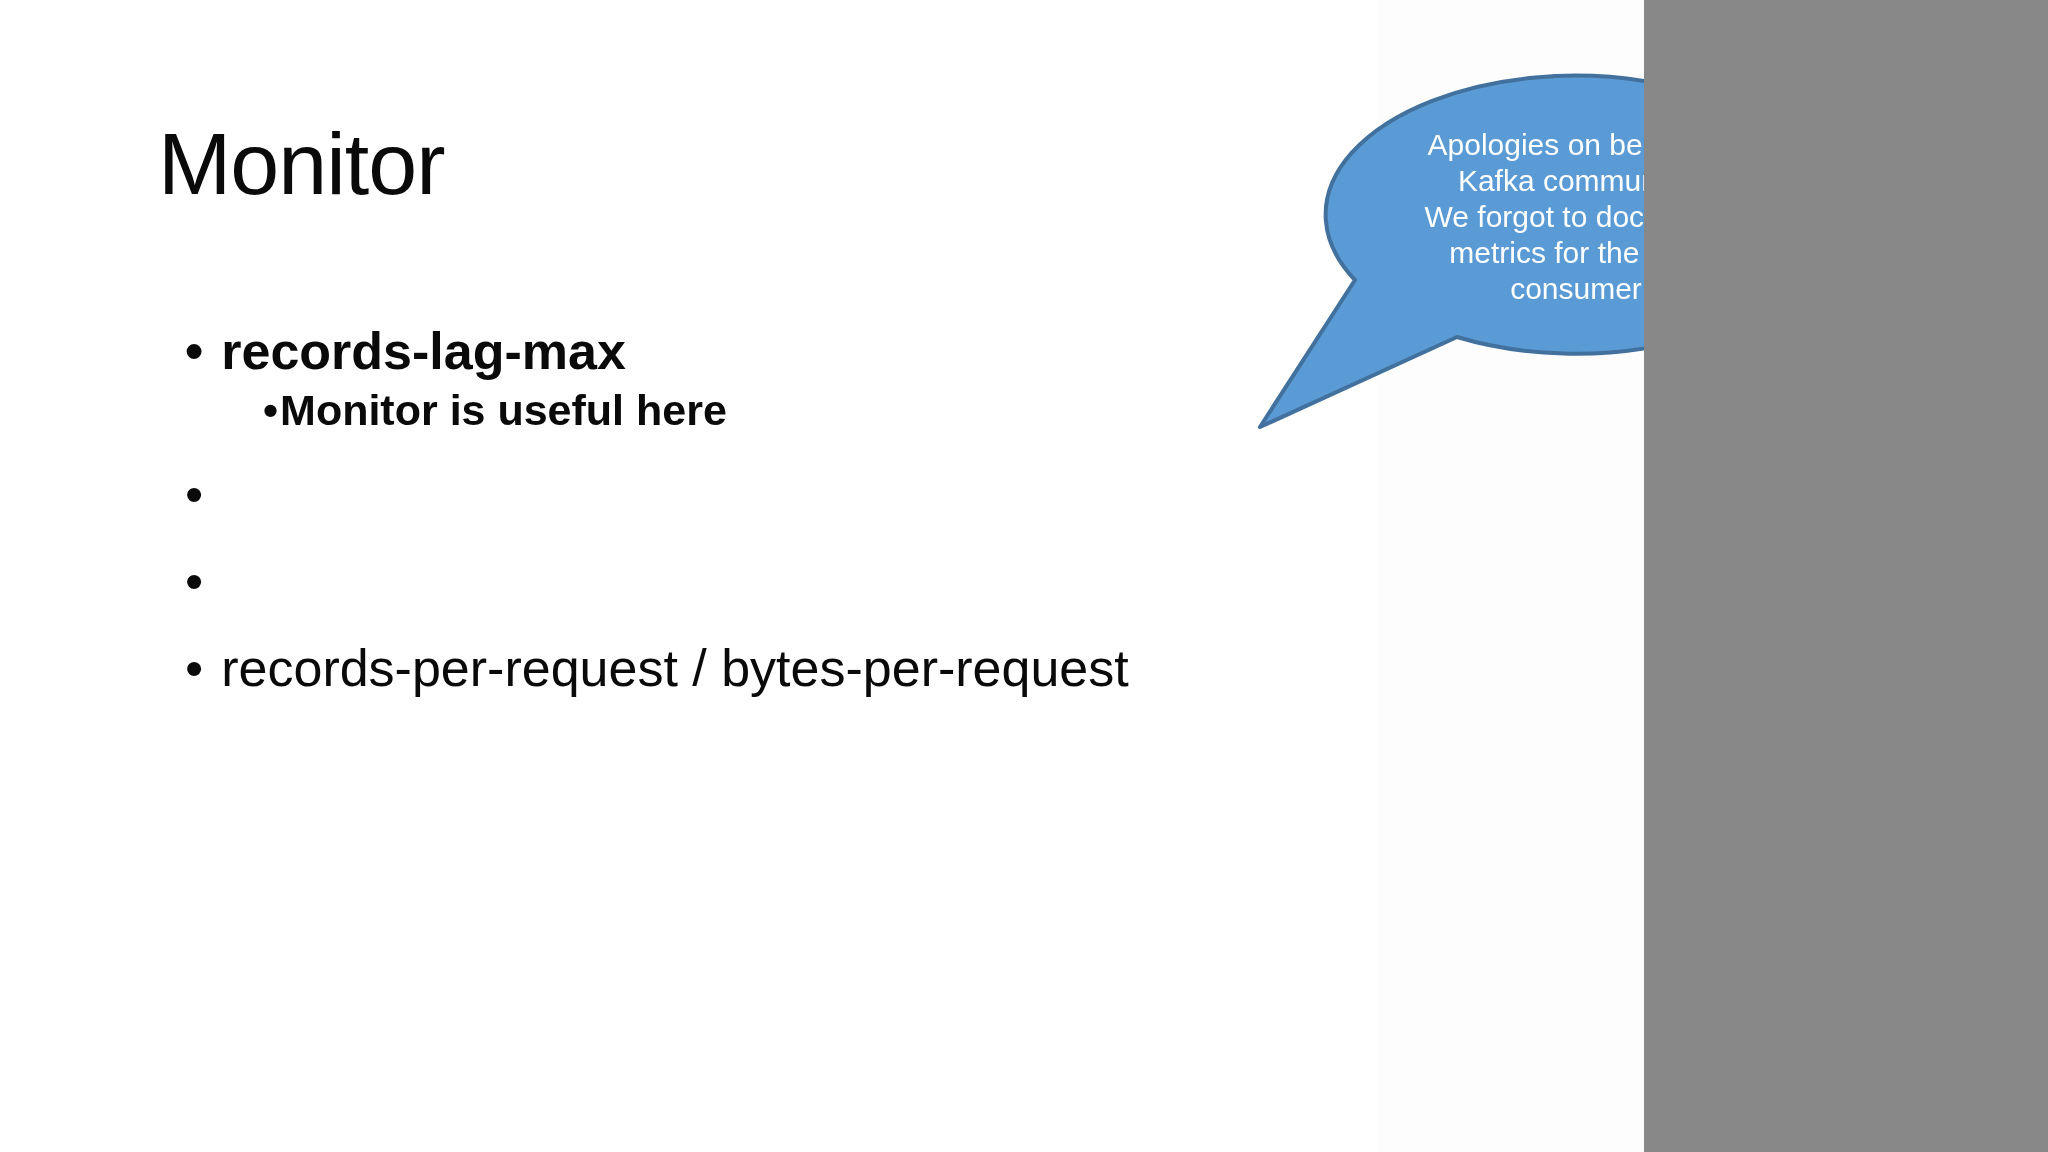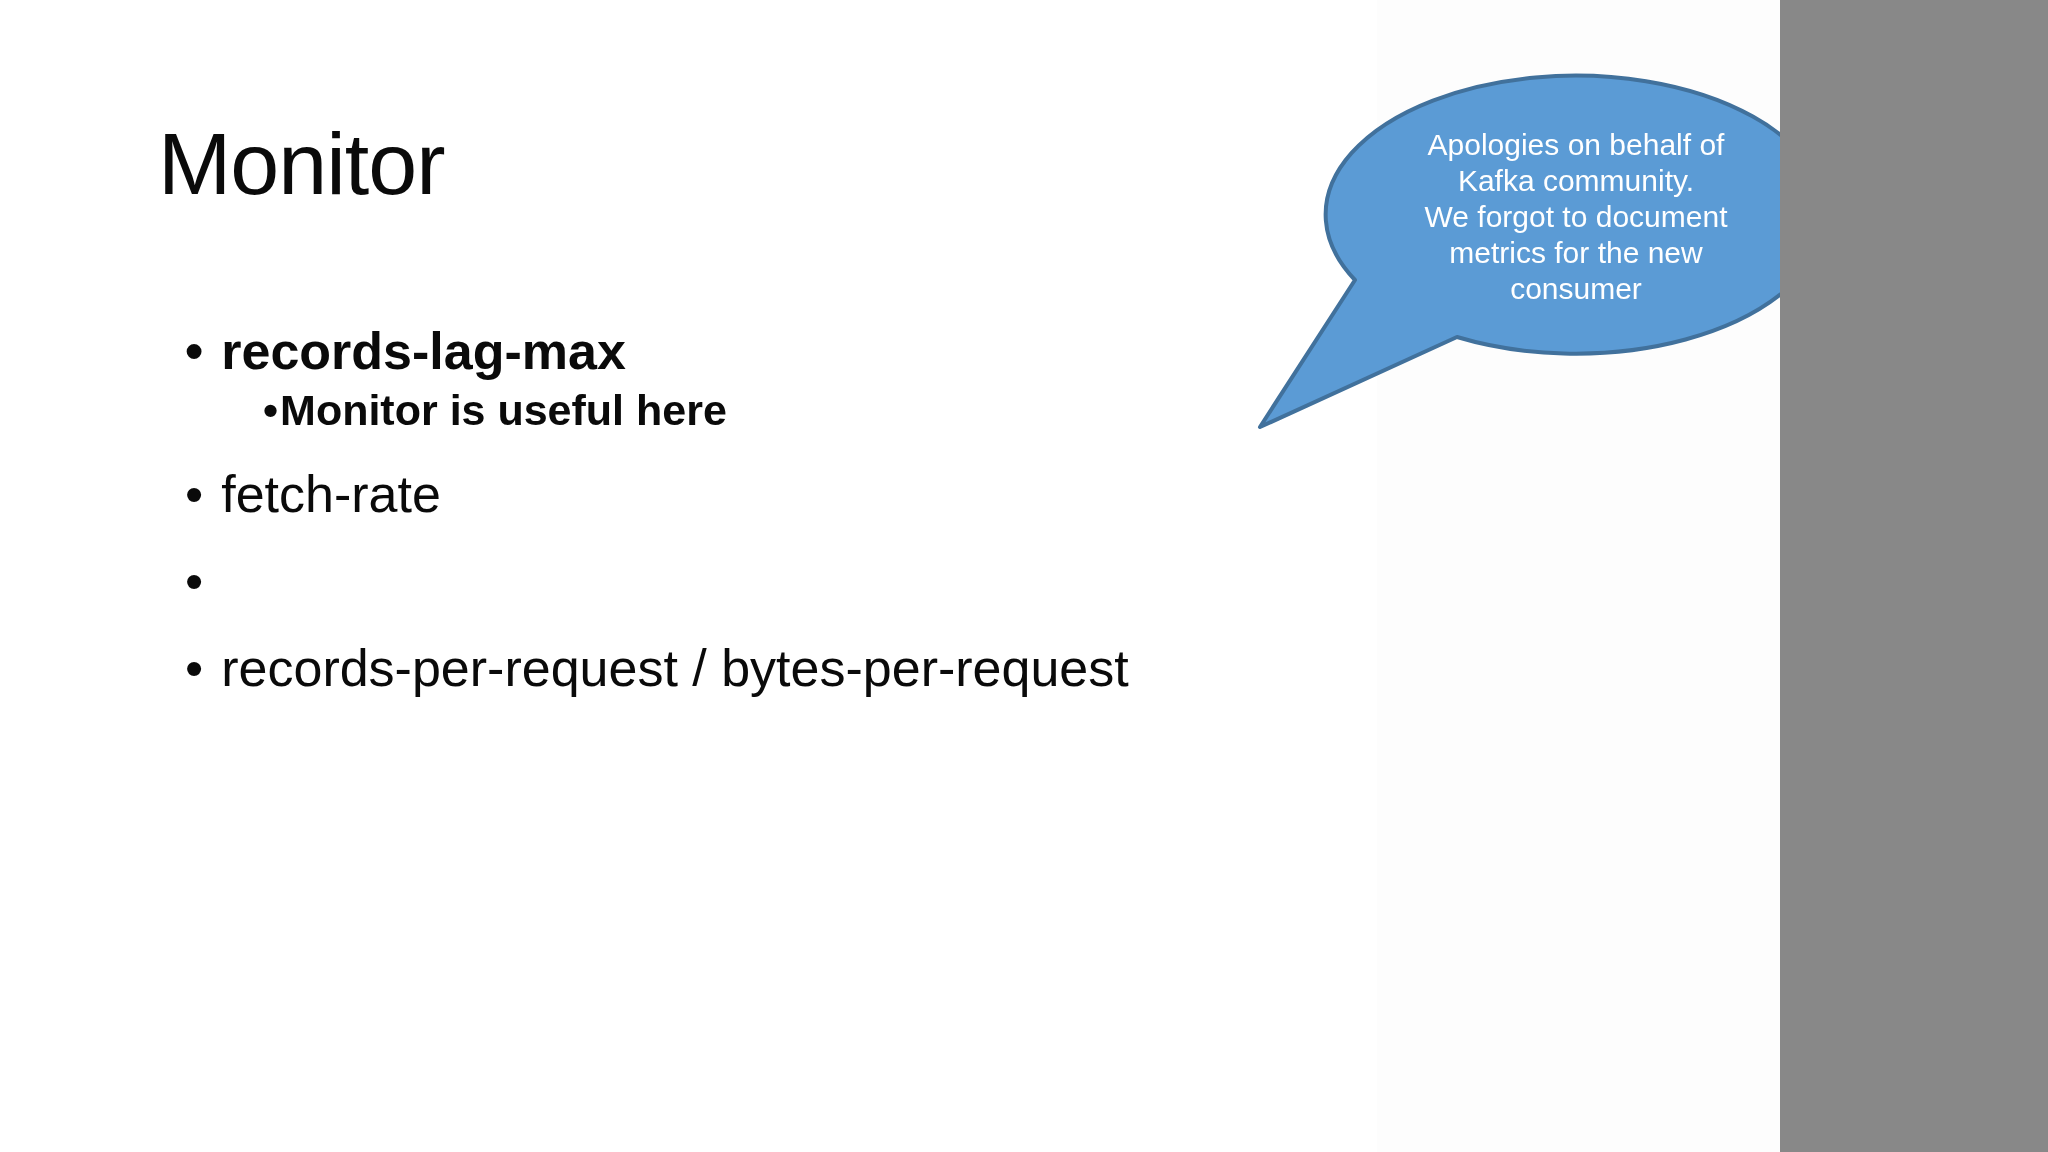--- a/index.html
+++ b/index.html
@@ -1,18 +1,18 @@
 <!DOCTYPE html>
 <html><head>
 <meta charset="utf-8">
 <style>
   html,body { margin:0; padding:0; background:#888; }
   .slide {
     position: relative;
-    width: 1780px;
+    width: 1644px;
     height: 1152px;
     background: #ffffff;
     overflow: hidden;
     font-family: "Liberation Sans", sans-serif;
   }
   .right-band {
     position: absolute;
     left: 1377px; top: 0;
     width: 671px; height: 1152px;
     background: #fdfdfd;
@@ -80,21 +80,20 @@
     <span class="label">records-lag-max</span>
   </div>
 
   <div class="bullet-row level2 bold row-2">
     <span class="dot">•</span>
     <span class="label">Monitor is useful here</span>
   </div>
 
   <div class="bullet-row level1 row-3">
     <span class="dot">•</span>
-    <span class="label">fetch-rate</span>
   </div>
 
   <div class="bullet-row level1 row-4">
     <span class="dot">•</span>
   </div>
 
   <div class="bullet-row level1 row-5">
     <span class="dot">•</span>
     <span class="label">records-per-request / bytes-per-request</span>
   </div>

